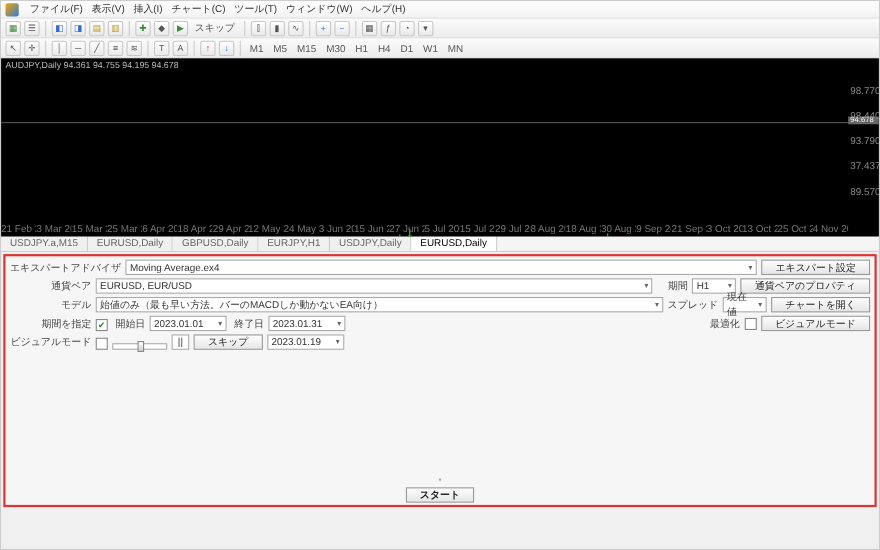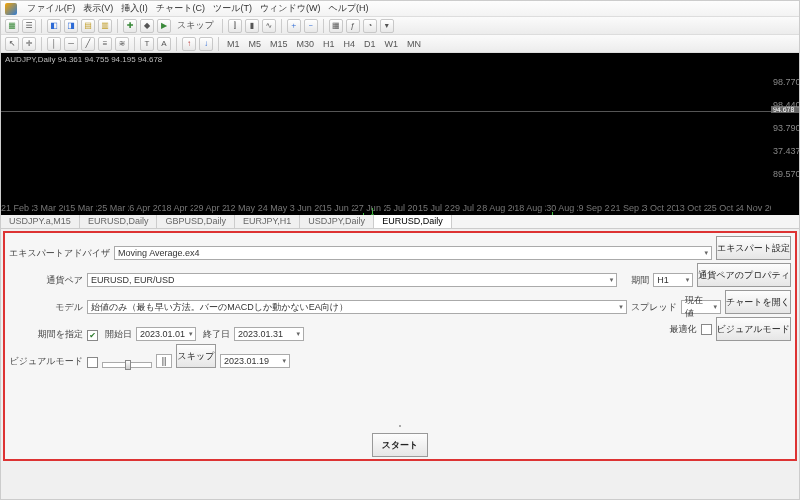--- a/index.html
+++ b/index.html
@@ -26,21 +26,21 @@
 .charttabs{height:14px;display:flex;border-bottom:1px solid #ccc;background:#f5f5f5;}
 .ctab{padding:1px 8px;border-right:1px solid #ccc;color:#666;background:#f0f0f0;}
 .ctab.active{background:#fff;color:#000;}
 .tester{border:2px solid #d33;margin:2px;height:230px;background:#f6f6f6;display:flex;flex-direction:column;}
 .testertop{display:flex;flex-direction:column;padding:3px 4px;gap:3px;}
 .row{display:flex;align-items:flex-end;gap:4px;}
 .lbl{text-align:right;color:#444;min-width:60px;}
 .combo,.txt{border:1px solid #aaa;background:#fff;padding:1px 3px;height:14px;display:flex;align-items:center;color:#333;}
 .combo{justify-content:space-between;}
 .combo::after{content:"▾";color:#666;font-size:7px;margin-left:4px;}
-.btn{border:1px solid #999;background:linear-gradient(#fdfdfd,#e6e6e6);padding:1px 0;height:24px;display:flex;align-items:center;justify-content:center;color:#222;min-width:66px;}
+.btn{border:1px solid #999;background:linear-gradient(#fdfdfd,#e6e6e6);padding:1px 12px;height:14px;display:flex;align-items:center;justify-content:center;color:#222;min-width:66px;}
 .chk{width:11px;height:11px;border:1px solid #888;background:#fff;display:inline-flex;align-items:center;justify-content:center;font-size:8px;color:#2a7a2a;}
 .rside{margin-left:auto;display:flex;align-items:center;gap:4px;}
 .slider{width:50px;height:6px;border:1px solid #aaa;background:#fff;position:relative;}
 .slider .thumb{position:absolute;width:6px;height:10px;background:linear-gradient(#fff,#ccc);border:1px solid #888;top:-3px;left:22px;}
 .progress{flex:1;height:12px;border:1px solid #aaa;background:#fff;margin:2px 4px;}
 .testerbot{margin-top:auto;display:flex;align-items:center;gap:4px;padding:2px 4px;flex-direction:column;}
 .bottabs{display:flex;border-top:1px solid #ccc;}
 .btab{padding:1px 8px;border-right:1px solid #ccc;color:#666;background:#eee;}
 .btab.active{background:#fff;color:#000;}
 </style>
@@ -279,21 +279,21 @@
     <div class="lbl" style="min-width:38px">スプレッド</div>
     <div class="combo" style="width:40px">
           <span>現在値</span>
         </div>
     <div class="btn">チャートを開く</div>
   </div>
   <div class="row">
     <div class="lbl" style="min-width:74px">期間を指定</div>
     <div class="chk">✔</div>
     <div class="lbl" style="min-width:30px">開始日</div>
-    <div class="combo" style="width:60px">
+    <div class="combo" style="width:70px">
           <span>2023.01.01</span>
         </div>
     <div class="lbl" style="min-width:30px">終了日</div>
     <div class="combo" style="width:70px">
           <span>2023.01.31</span>
         </div>
     <div class="rside">
       <div class="lbl">最適化</div>
       <div class="chk"></div>
       <div class="btn">ビジュアルモード</div>

